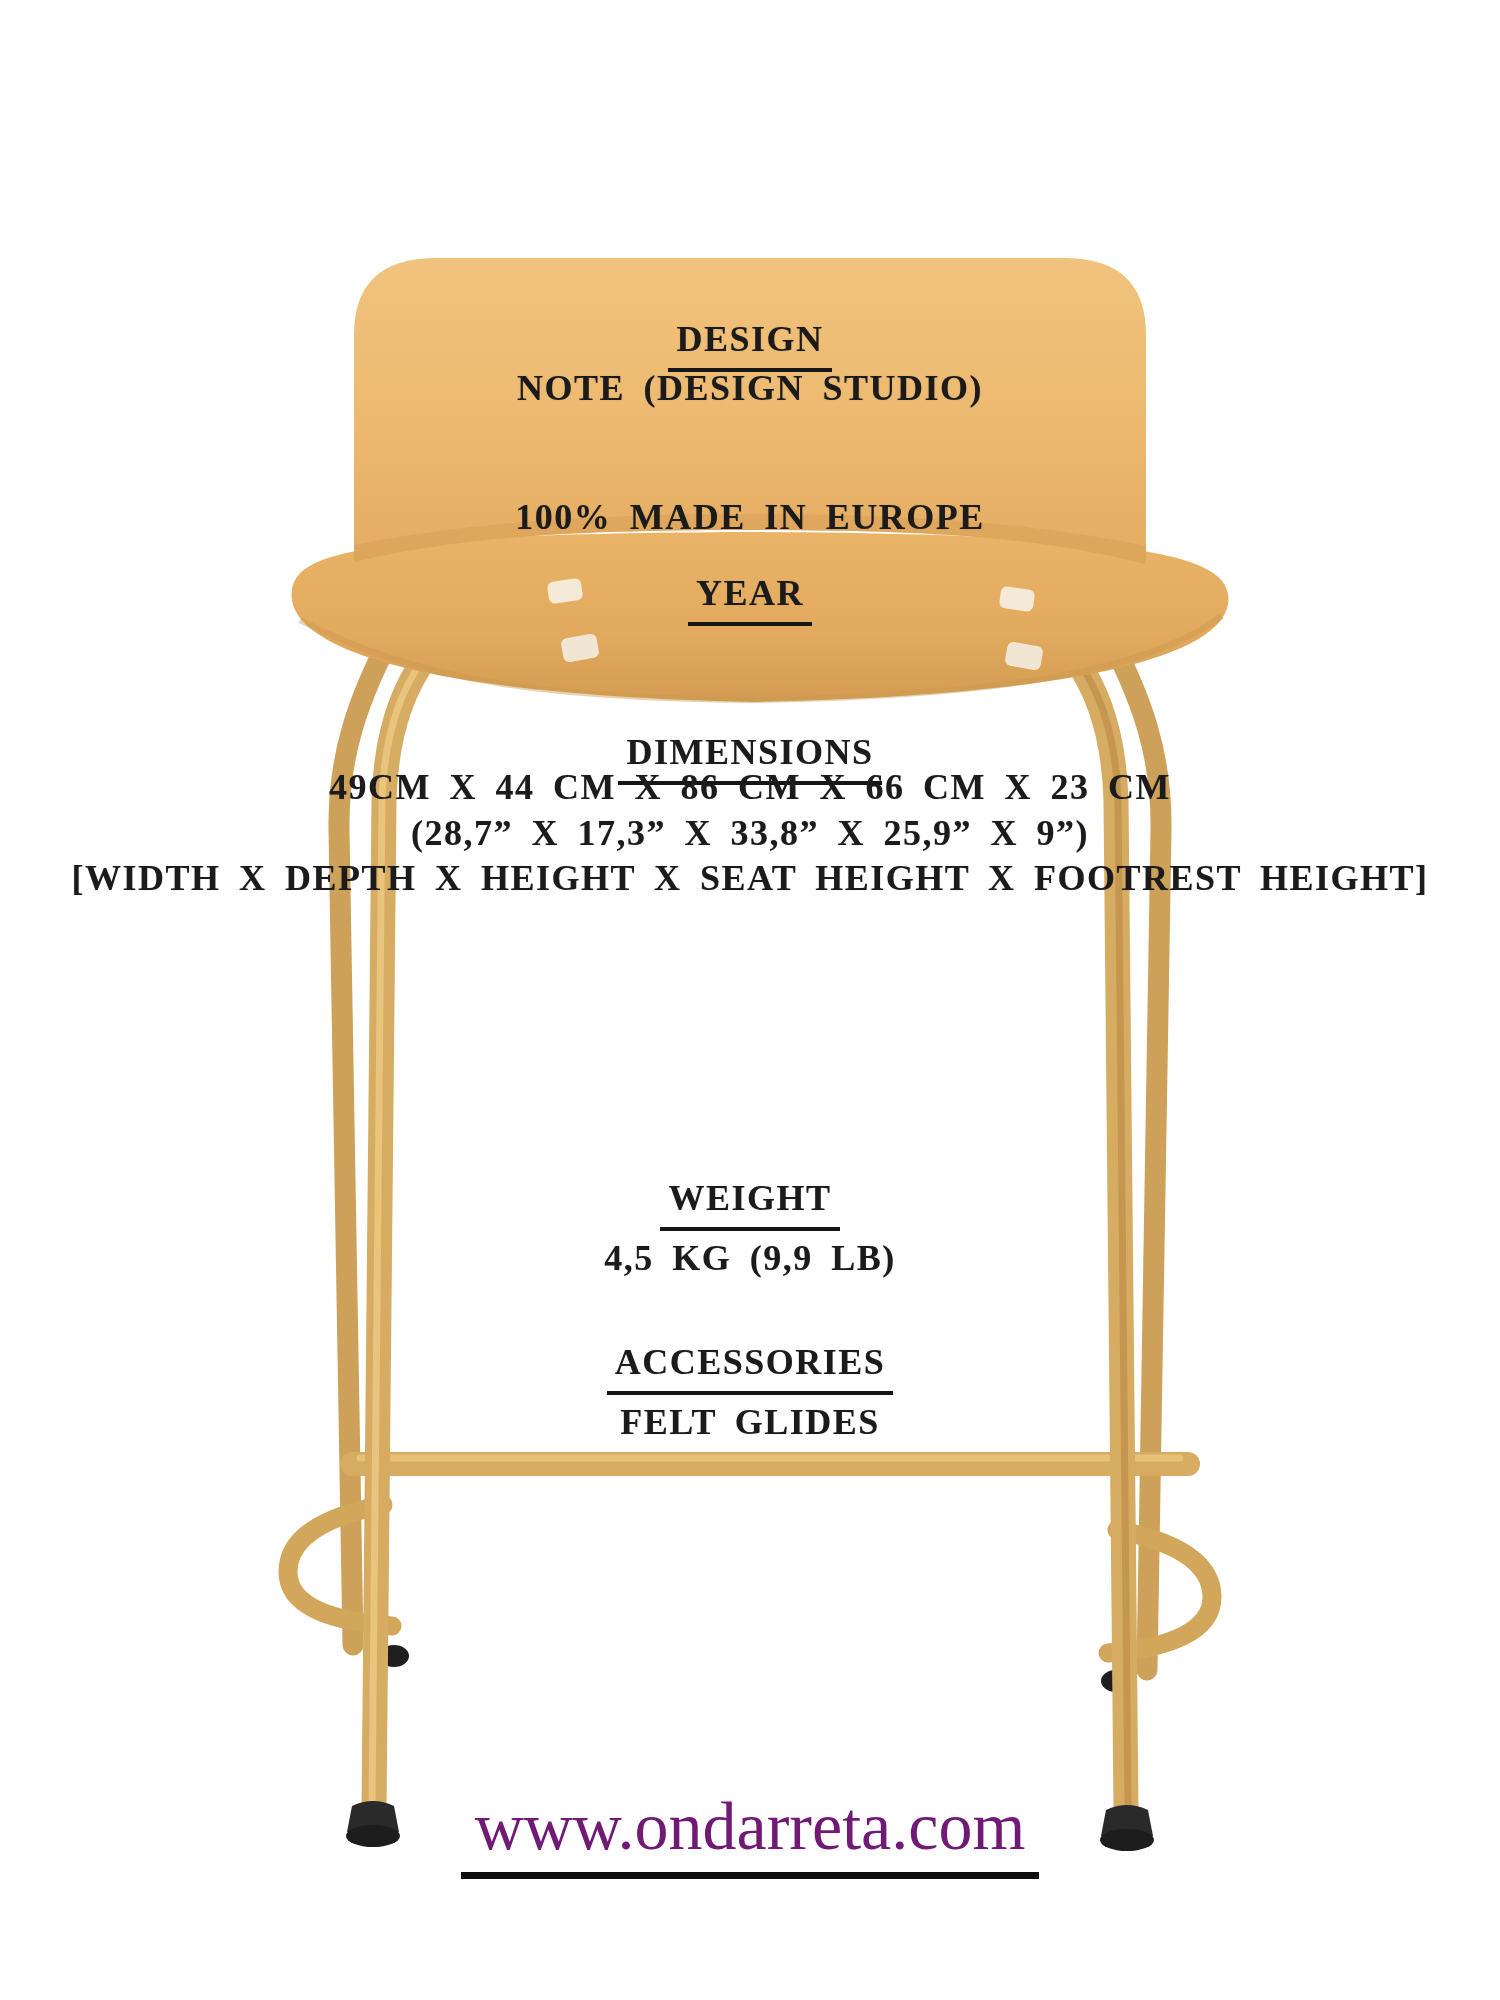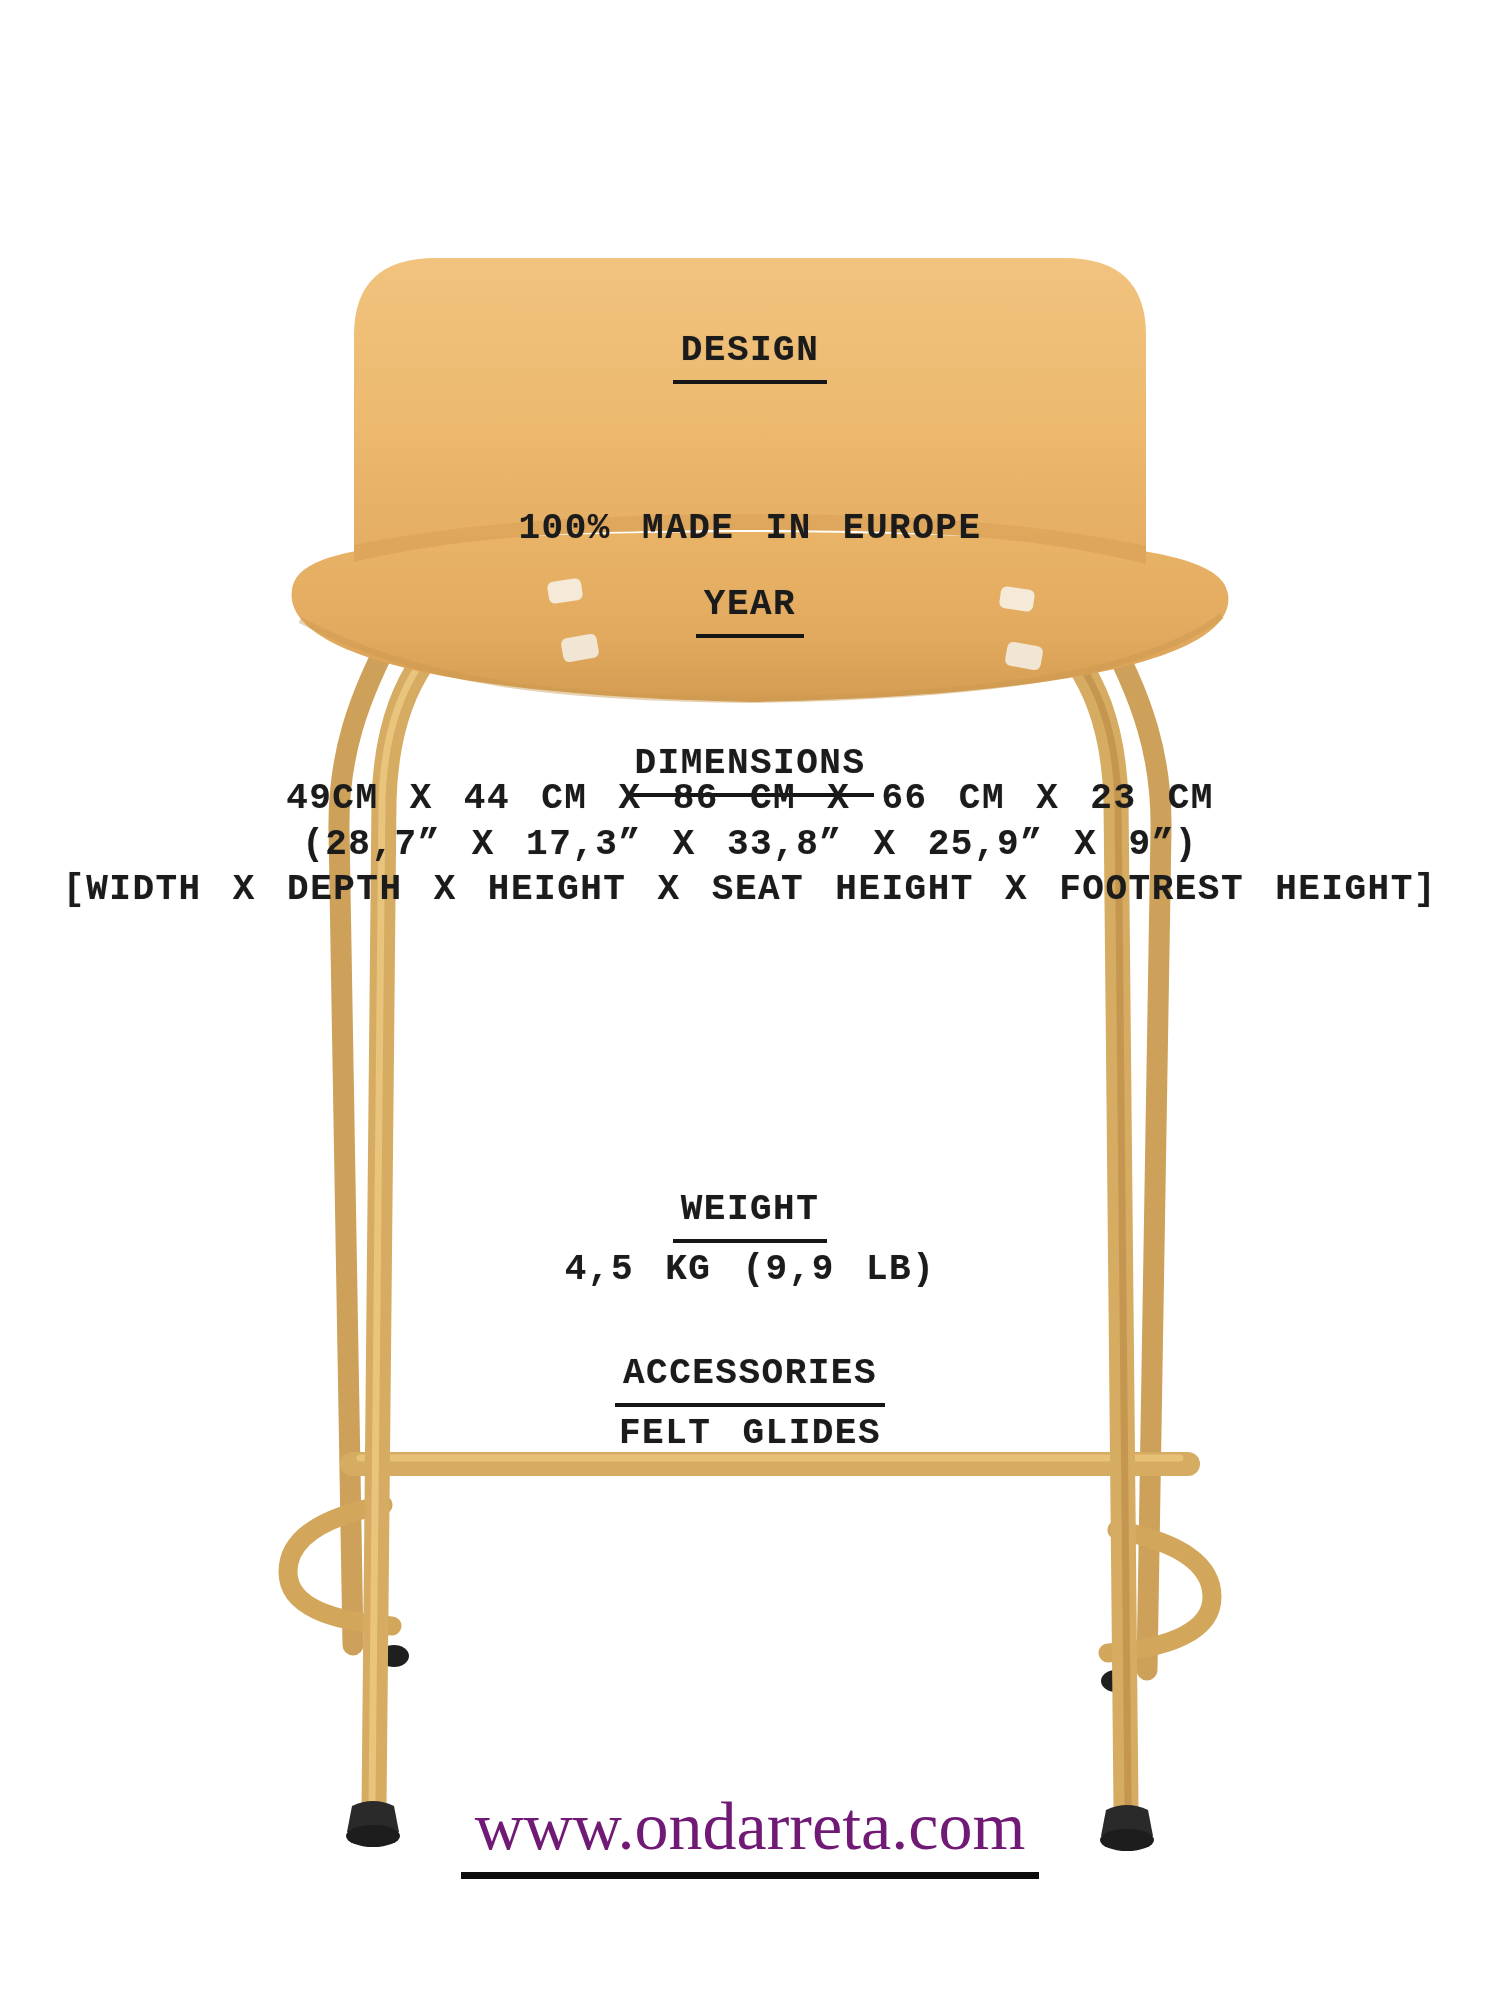--- a/index.html
+++ b/index.html
@@ -7,30 +7,29 @@
     position:relative;
     width:1500px;height:2000px;
     background:#ffffff;
     overflow:hidden;
     font-family:"Liberation Mono",monospace;
   }
   .chair{position:absolute;inset:0;width:1500px;height:2000px;}
   .line{
     position:absolute;left:0;right:0;
     text-align:center;
-    font-family:Liberation Mono, monospace;
+    font-family:Liberation Serif, serif;
     font-weight:bold;
     font-size:36px;
     line-height:48px;
     letter-spacing:1.5px;
     word-spacing:8px;
     color:#1b1b1b;
     white-space:nowrap;
     text-shadow:0 0 1px rgba(60,60,60,.35);
-    margin-top:12px;
   }
   .hd{
     display:inline-block;
     border-bottom:4px solid #161616;
     padding:0 8px 5px 8px;
   }
   .website-line{
     position:absolute;left:0;right:0;
     text-align:center;
     font-family:"Liberation Serif","DejaVu Serif",serif;
@@ -109,20 +108,21 @@
 
     <path d="M 354 562 L 354 335 Q 354 258 436 258 L 1064 258 Q 1146 258 1146 335 L 1146 564
              C 1040 538 940 530 750 530 C 560 530 458 538 354 562 Z" fill="url(#shellGrad)"></path>
     <path d="M 354 545 C 470 522 600 514 750 514 C 900 514 1030 522 1146 546 L 1146 564
              C 1040 538 940 530 750 530 C 560 530 458 538 354 562 Z" fill="#d9a155" opacity="0.55"></path>
   </svg>
 
   <div class="line" style="top:315px">
     <span class="hd">DESIGN</span>
   </div>
+  <div class="line" style="top:364px">NOTE (DESIGN STUDIO)</div>
 
   <div class="line" style="top:493px">100% MADE IN EUROPE</div>
 
   <div class="line" style="top:569px">
     <span class="hd">YEAR</span>
   </div>
 
   <div class="line" style="top:728px">
     <span class="hd">DIMENSIONS</span>
   </div>

